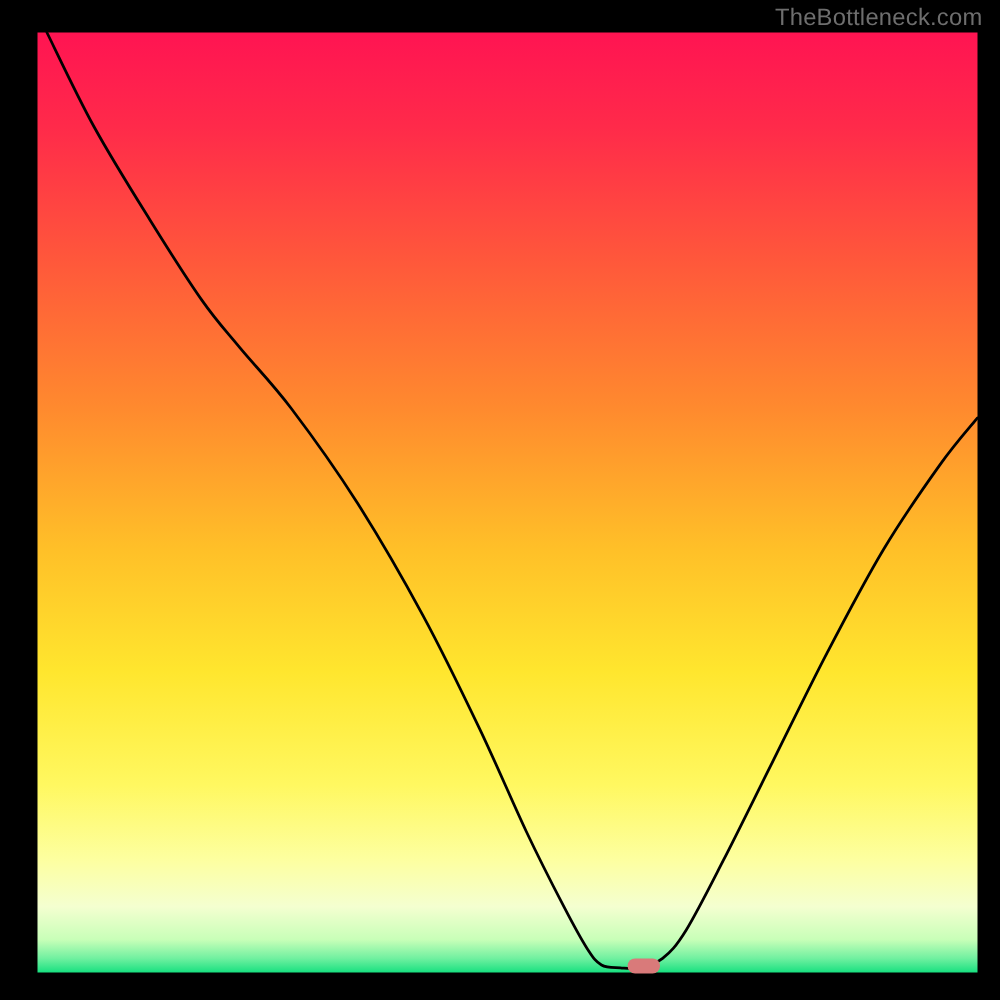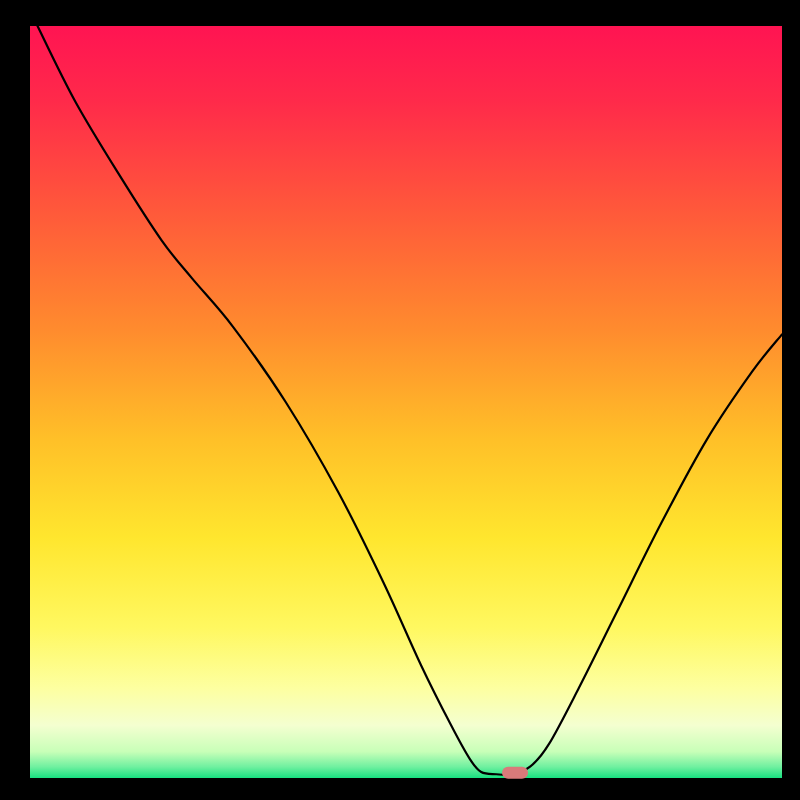--- a/index.html
+++ b/index.html
@@ -49,13 +49,14 @@
           <stop offset="93%" stop-color="#f4ffd0"></stop>
           <stop offset="96.5%" stop-color="#c8ffb8"></stop>
           <stop offset="98.5%" stop-color="#70f0a0"></stop>
           <stop offset="100%" stop-color="#18e080"></stop>
         </linearGradient>
     </defs>
     <rect id="bg-rect" fill="url(#bg-grad)" x="30" y="26" width="752" height="752"></rect>
     <path id="curve-path" fill="none" stroke="#000000" stroke-width="2.2" stroke-linejoin="round" stroke-linecap="round" d="M 37.52 26 C 43.78666666666667 38.533333333333324, 61.333333333333336 76.13333333333327, 75.12 101.19999999999993 C 88.90666666666667 126.2666666666666, 105.82666666666667 153.21333333333328, 120.24 176.39999999999998 C 134.65333333333334 199.58666666666667, 149.69333333333333 223.40000000000006, 161.6 240.32000000000005 C 173.50666666666666 257.24000000000007, 179.77333333333334 263.50666666666666, 191.68 277.91999999999996 C 203.58666666666667 292.33333333333326, 217.37333333333336 306.12, 233.04000000000002 326.8 C 248.70666666666668 347.48, 268.1333333333333 374.4266666666667, 285.68 402 C 303.2266666666667 429.5733333333333, 322.02666666666664 462.16, 338.32 492.24 C 354.61333333333334 522.32, 369.6533333333333 553.6533333333333, 383.44 582.48 C 397.2266666666667 611.3066666666667, 409.76 641.3866666666668, 421.04 665.2 C 432.32000000000005 689.0133333333333, 442.9733333333334 709.6933333333334, 451.12000000000006 725.36 C 459.2666666666667 741.0266666666666, 464.90666666666664 751.4293333333334, 469.91999999999996 759.2 C 474.9333333333333 766.9706666666667, 476.81333333333333 769.4773333333334, 481.2 771.984 C 485.58666666666664 774.4906666666667, 491.2266666666667 773.864, 496.24 774.24 C 501.25333333333333 774.616, 505.64000000000004 775.4933333333333, 511.28000000000003 774.24 C 516.9200000000001 772.9866666666667, 523.8133333333334 771.7333333333333, 530.08 766.72 C 536.3466666666667 761.7066666666667, 540.7333333333333 757.3199999999999, 548.88 744.16 C 557.0266666666666 731, 567.6800000000001 709.6933333333334, 578.96 687.76 C 590.24 665.8266666666666, 602.7733333333334 640.1333333333333, 616.5600000000001 612.56 C 630.3466666666667 584.9866666666666, 646.64 551.1466666666666, 661.68 522.3199999999999 C 676.7199999999999 493.4933333333333, 691.7600000000001 464.66666666666663, 706.8000000000001 439.59999999999997 C 721.84 414.5333333333333, 739.3866666666667 389.4666666666666, 751.92 371.91999999999996 C 764.4533333333333 354.37333333333333, 776.9866666666667 340.5866666666667, 782 334.32000000000005"></path>
     <rect id="marker" rx="6" ry="6" height="12" width="26" x="502.03999999999996" y="766.736" fill="#d97a7a"></rect>
   </svg>
+  <div class="watermark">TheBottleneck.com</div>
 </div>
 
 </body></html>

